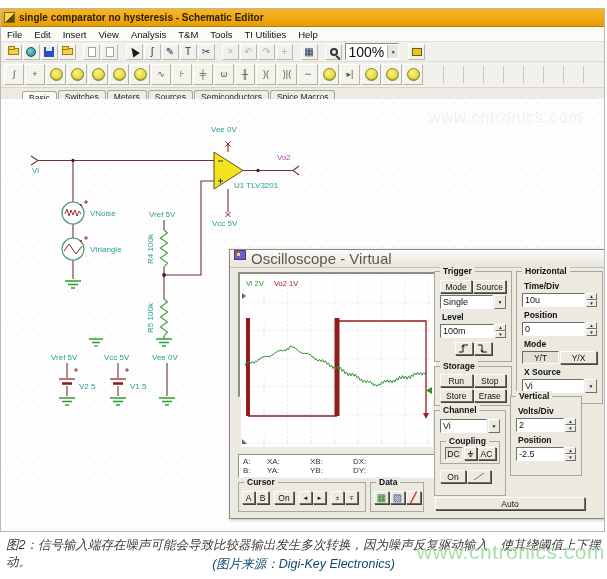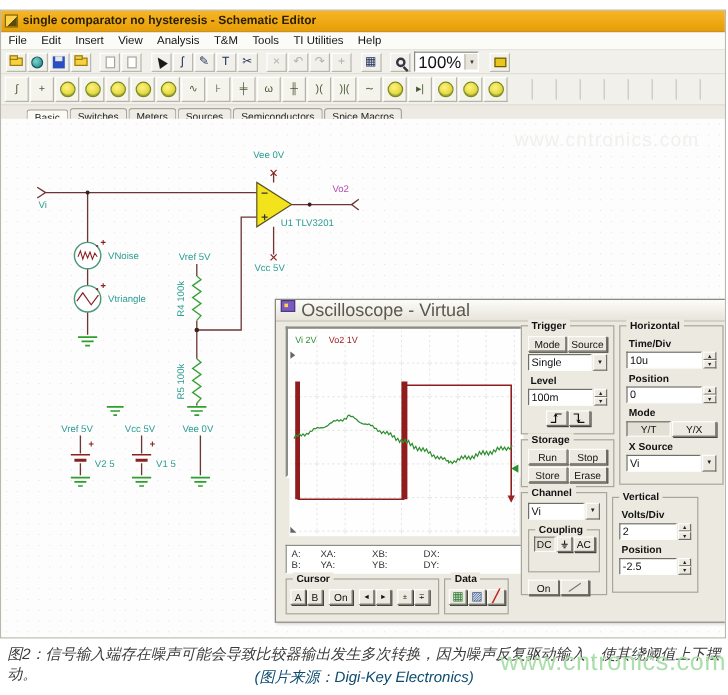--- a/index.html
+++ b/index.html
@@ -68,26 +68,26 @@
   .brow.center{justify-content:center}
   button.wb{background:#ece9e0;border:1px solid;border-color:#fdfdfb #6f6f66 #6f6f66 #fdfdfb;box-shadow:1px 1px 0 #44443e;font-size:8.5px;height:13px;display:flex;align-items:center;justify-content:center;padding:0 2px;color:#111;box-sizing:border-box;font-family:"Liberation Sans",sans-serif}
   button.wb.pressed{border-color:#6f6f66 #fdfdfb #fdfdfb #6f6f66;box-shadow:none;background:#e2dfd4}
   .grow{flex:1}
   .w13{width:13px}.w18{width:18px}.w20{width:20px}.ml{margin-left:4px}
   .spin,.drop{display:flex;height:14px}
   .sv{flex:1;background:#fff;border:1px solid;border-color:#6f6f66 #fdfdfb #fdfdfb #6f6f66;font-size:9px;padding:0 2px;line-height:12px;color:#111;box-sizing:border-box}
   .sb{width:11px;display:flex;flex-direction:column;margin-left:1px}
   .sb span{flex:1;background:#ece9e0;border:1px solid;border-color:#fdfdfb #6f6f66 #6f6f66 #fdfdfb;font-size:4.5px;line-height:5px;text-align:center;color:#222;box-sizing:border-box}
   .db{width:12px;background:#ece9e0;border:1px solid;border-color:#fdfdfb #6f6f66 #6f6f66 #fdfdfb;font-size:5px;display:flex;align-items:center;justify-content:center;color:#222;box-sizing:border-box;margin-left:1px}
-  .subg{border:1px solid #a7a79b;position:relative;margin-top:6px;padding:5px 2px 16px;display:flex;gap:1px;justify-content:center}
+  .subg{border:1px solid #a7a79b;position:relative;margin-top:6px;padding:5px 2px 3px;display:flex;gap:1px;justify-content:center}
   #g-trigger{left:204px;top:21px;width:78px;height:91px}
   #g-horizontal{left:286px;top:21px;width:87px;height:133px}
   #g-storage{left:204px;top:116px;width:78px;height:40px}
   #g-channel{left:204px;top:160px;width:72px;height:86px}
-  #g-vertical{left:280px;top:164px;width:72px;height:80px}
+  #g-vertical{left:280px;top:146px;width:72px;height:80px}
   .cursor-g{left:8px;top:232px;width:128px;height:30px}
   .data-g{left:140px;top:232px;width:54px;height:30px}
   .auto-btn{position:absolute;left:205px;top:247px;width:150px;height:17px;font-size:9.5px}
   .arr{font-size:6px;line-height:6px}
   .dico1{color:#2e7d32;font-size:10px;line-height:10px}
   .dico2{color:#33579a;font-size:10px;line-height:10px}
   .dico3{color:#c22222;font-size:10px;line-height:10px;font-weight:bold}
 
   
   .caption1{position:absolute;left:6px;top:537px;width:598px;font-size:12.5px;font-style:italic;color:#3a3a3a}
@@ -550,20 +550,21 @@
               </button>
             <button class="wb" style="width:15px">
                 <span class="dico2">▨</span>
               </button>
             <button class="wb" style="width:15px">
                 <span class="dico3">╱</span>
               </button>
           </div>
         </div>
 
+        <button class="wb auto-btn">Auto</button>
       </div>
     </div>
   </div>
 
   <div class="caption1">图2：信号输入端存在噪声可能会导致比较器输出发生多次转换，因为噪声反复驱动输入，使其绕阈值上下摆动。</div>
   <div class="caption2">(图片来源：Digi-Key Electronics)</div>
   <div class="wm-bottom">www.cntronics.com</div>
 </div>
 
 </body></html>

